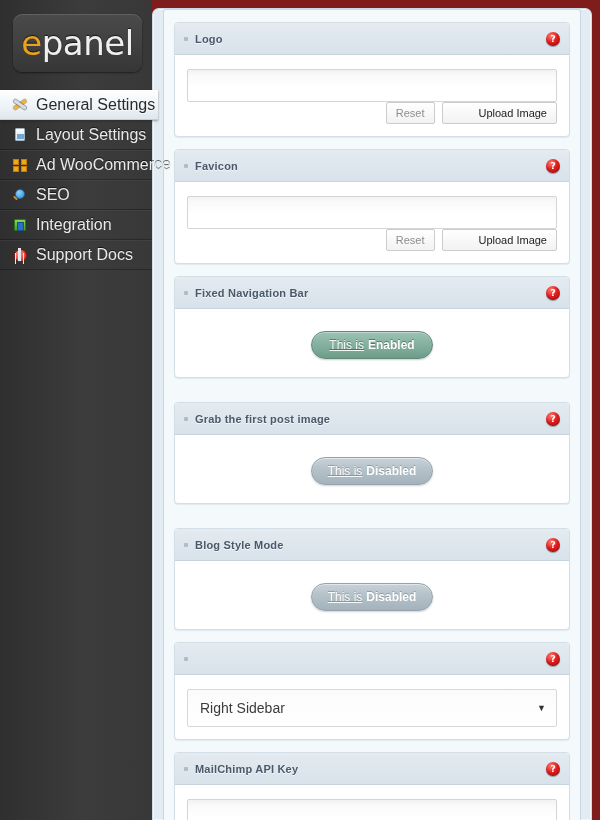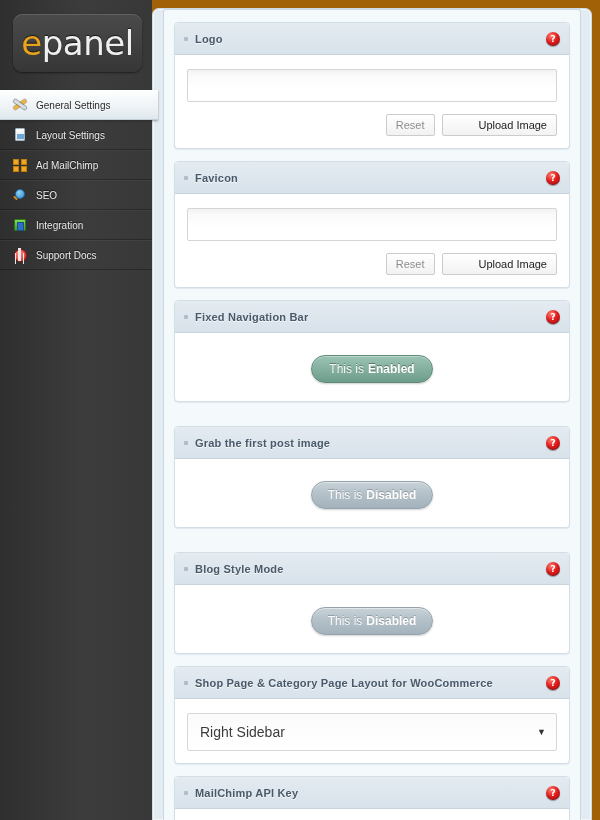--- a/index.html
+++ b/index.html
@@ -5,21 +5,21 @@
   * { box-sizing: border-box; margin: 0; padding: 0; }
   html, body {
     width: 600px; height: 820px;
     overflow: hidden;
     font-family: "Liberation Sans", sans-serif;
     background: #eef3f7;
   }
   #app {
     position: relative;
     width: 600px; height: 820px;
-    background: #a16207;
+    background: #7f1d1d;
   }
 
   
   #sidebar {
     position: absolute;
     left: 0; top: 0;
     width: 152px; height: 820px;
     background: linear-gradient(to right, #2f2f2f 0%, #3c3c3c 55%, #383838 100%);
     z-index: 5;
   }
@@ -44,21 +44,21 @@
   .logo-rest { color: #efefef; }
 
   .nav { margin-top: 18px; }
   .nav-item {
     position: relative;
     height: 30px;
     display: flex;
     align-items: center;
     padding-left: 12px;
     color: #e9e9e9;
-    font-size: 10px;
+    font-size: 16px;
     text-shadow: 0 -1px 0 rgba(0,0,0,.6);
     border-top: 1px solid rgba(255,255,255,.045);
     border-bottom: 1px solid rgba(0,0,0,.28);
     cursor: pointer;
   }
   .nav-item.active {
     background: linear-gradient(to bottom, #fdfefe 0%, #eef3f6 55%, #dfe8ee 100%);
     color: #2a2a2a;
     text-shadow: 0 1px 0 rgba(255,255,255,.8);
     width: 158px;
@@ -243,21 +243,21 @@
     border: 1px solid #d5d5d5;
     border-radius: 2px;
     padding: 0 8px;
     font-size: 13px; color: #444;
     font-family: "Liberation Sans", sans-serif;
     outline: none;
   }
 
   .btn-row {
     display: flex; justify-content: flex-end;
-    gap: 7px; margin-top: 12px;
+    gap: 7px; margin-top: 0;
   }
   .btn {
     height: 22px;
     padding: 0 9px;
     font-size: 11px;
     background: linear-gradient(to bottom,#ffffff,#f2f2f2);
     border: 1px solid #cccccc;
     border-radius: 2px;
     cursor: pointer;
     font-family: "Liberation Sans", sans-serif;
@@ -285,21 +285,21 @@
     border-color: #5f8b7b;
     text-shadow: 0 -1px 0 rgba(0,0,0,.35);
     box-shadow: inset 0 1px 0 rgba(255,255,255,.35), 0 1px 2px rgba(0,0,0,.2);
   }
   .toggle.off {
     background: linear-gradient(to bottom,#c8d2d8 0%,#b4c1c9 45%,#a3b2bc 100%);
     border-color: #94a3ad;
     text-shadow: 0 -1px 0 rgba(0,0,0,.22);
     box-shadow: inset 0 1px 0 rgba(255,255,255,.45), 0 1px 2px rgba(0,0,0,.18);
   }
-  .toggle .lead { font-weight: normal; opacity: .92; margin-right: 4px; }
+  .toggle .lead { font-weight: normal; opacity: .92; margin-right: 4px; text-decoration: underline; }
 
   .two-col { display: flex; gap: 12px; flex-direction: column; }
   .two-col .panel { flex: 1 1 0; margin-bottom: 12px; }
 
   .selectbox {
     position: relative;
     width: 100%; height: 38px;
     background: linear-gradient(to bottom,#fbfbfb,#ffffff);
     border: 1px solid #d8d8d8;
     border-radius: 2px;
@@ -341,21 +341,21 @@
         <span class="nav-label">Layout Settings</span>
       </div>
 
       <div class="nav-item">
         <span class="nav-ico ic-grid">
             <i></i>
             <i></i>
             <i></i>
             <i></i>
           </span>
-        <span class="nav-label">Ad MailChimp</span>
+        <span class="nav-label">Ad WooCommerce</span>
       </div>
 
       <div class="nav-item">
         <span class="nav-ico ic-search"></span>
         <span class="nav-label">SEO</span>
       </div>
 
       <div class="nav-item">
         <span class="nav-ico">
             <span class="ic-integr"></span>
@@ -457,21 +457,20 @@
               </div>
             </div>
           </div>
         </div>
 
       </div>
 
       <div class="panel">
         <div class="panel-head">
           <span class="bullet"></span>
-          <span class="panel-title">Shop Page &amp; Category Page Layout for WooCommerce</span>
           <span class="help">?</span>
         </div>
         <div class="panel-body">
           <div class="selectbox">
             <span>Right Sidebar</span>
             <span class="caret">▼</span>
           </div>
         </div>
       </div>
 

